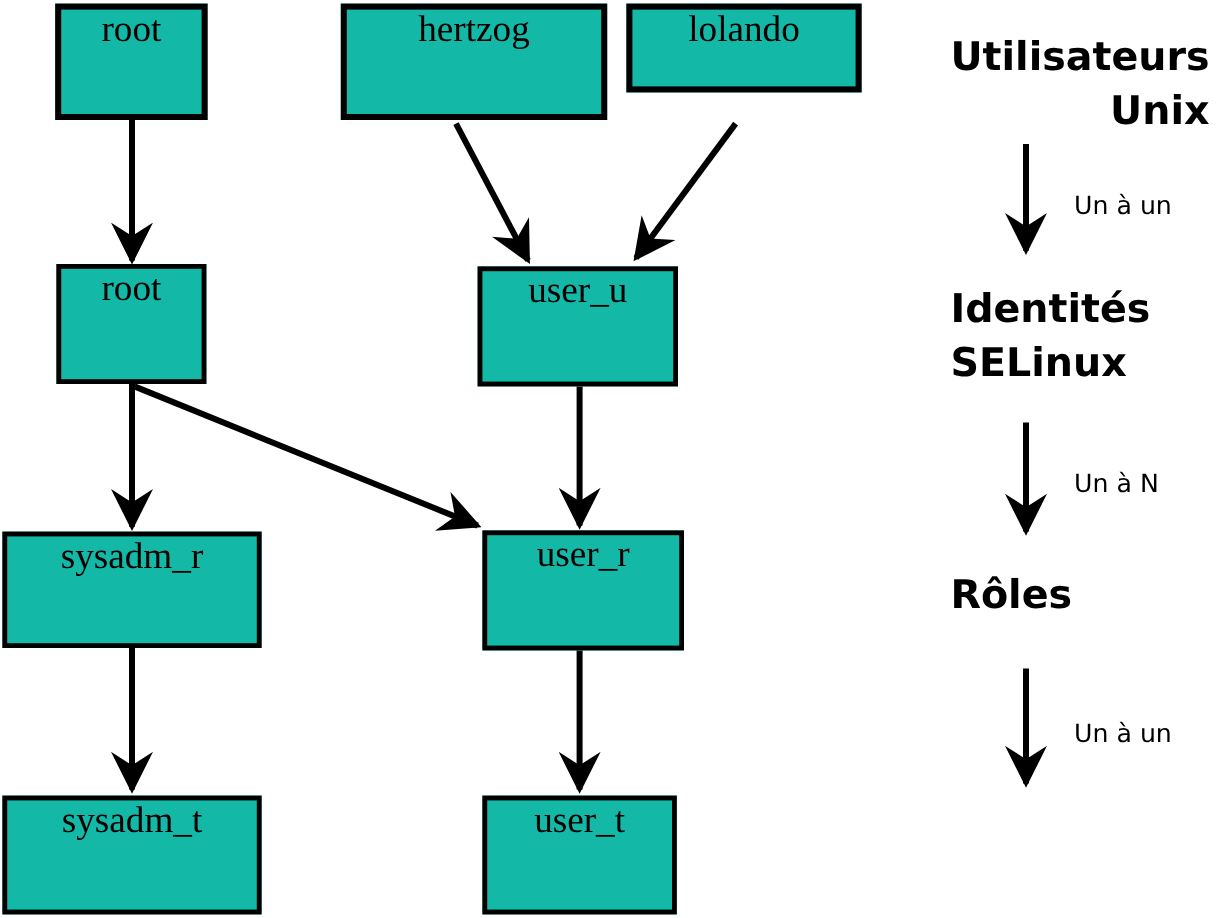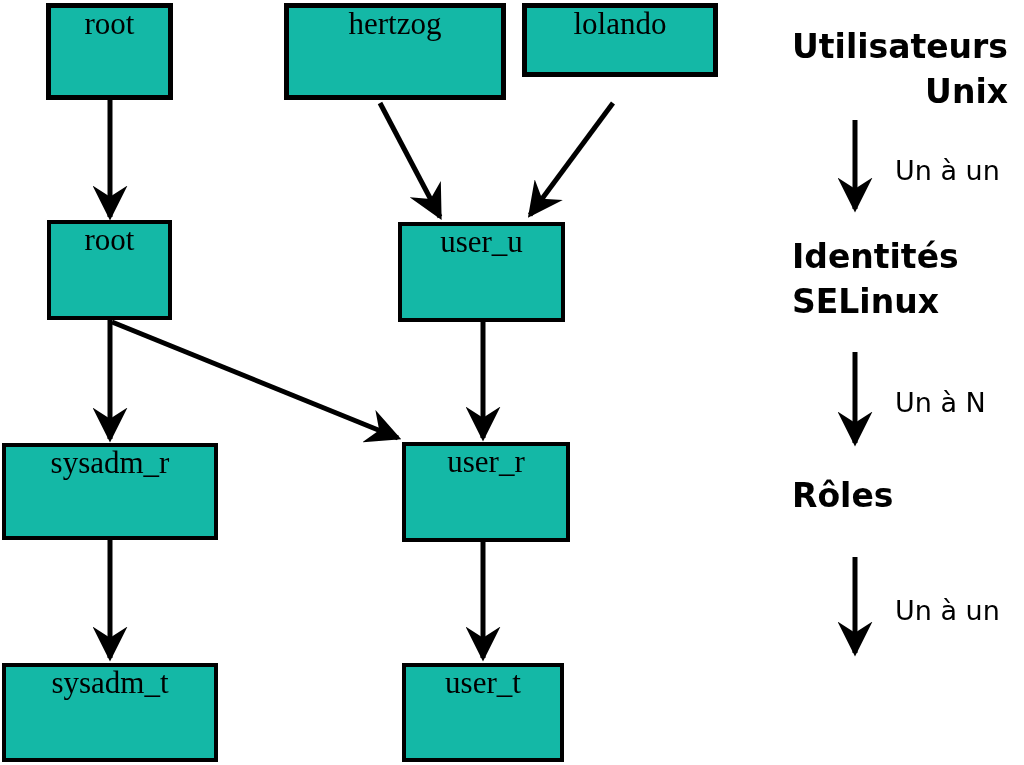--- a/index.html
+++ b/index.html
@@ -38,21 +38,21 @@
     left: 792px;
     font-weight: bold;
     font-size: 33px;
     line-height: 45px;
     white-space: nowrap;
   }
   .legend-title span { display: block; }
   .legend-rel {
     position: absolute;
     left: 895px;
-    font-size: 27px;
+    font-size: 21px;
     line-height: 36px;
     white-space: nowrap;
   }
   
   #n-unix-root    { left:  46px; top:   3px; width: 127px; height:  97px; }
   #n-hertzog      { left: 284px; top:   3px; width: 222px; height:  97px; }
   #n-lolando      { left: 522px; top:   3px; width: 196px; height:  74px; }
   #n-selinux-root { left:  47px; top: 220px; width: 125px; height: 100px; }
   #n-user-u       { left: 398px; top: 222px; width: 167px; height: 100px; }
   #n-sysadm-r     { left:   2px; top: 443px; width: 216px; height:  97px; }

